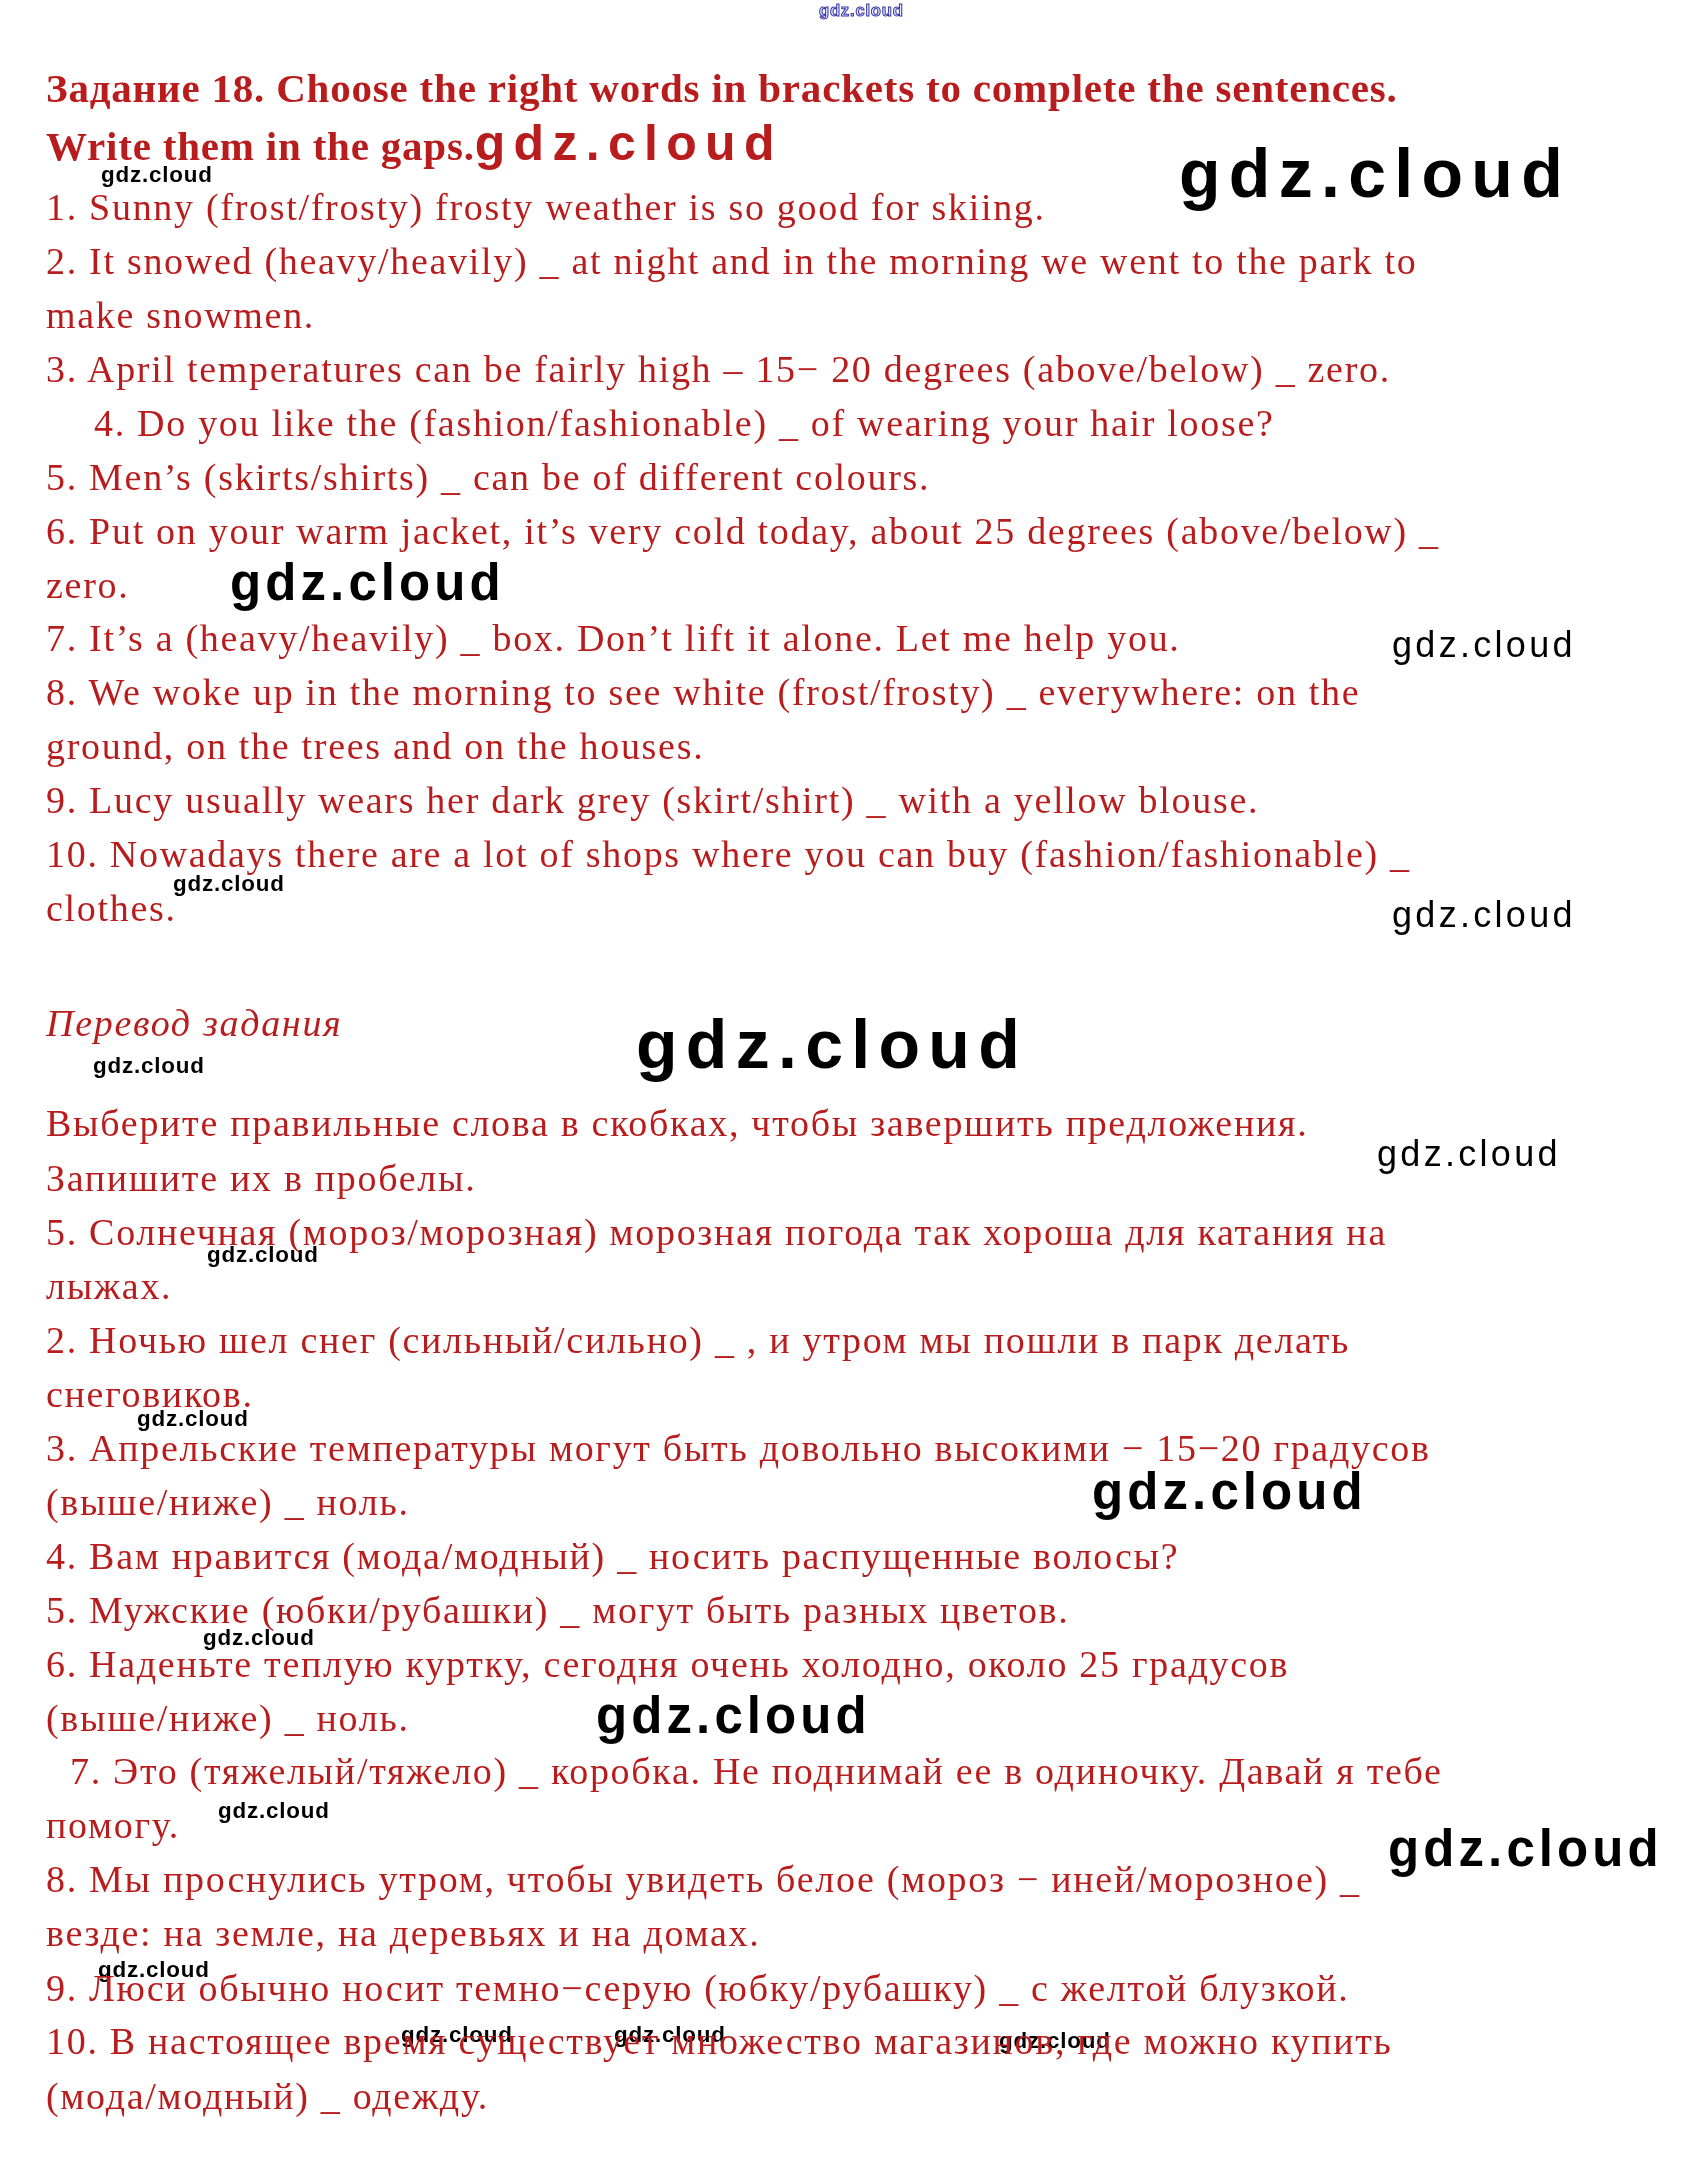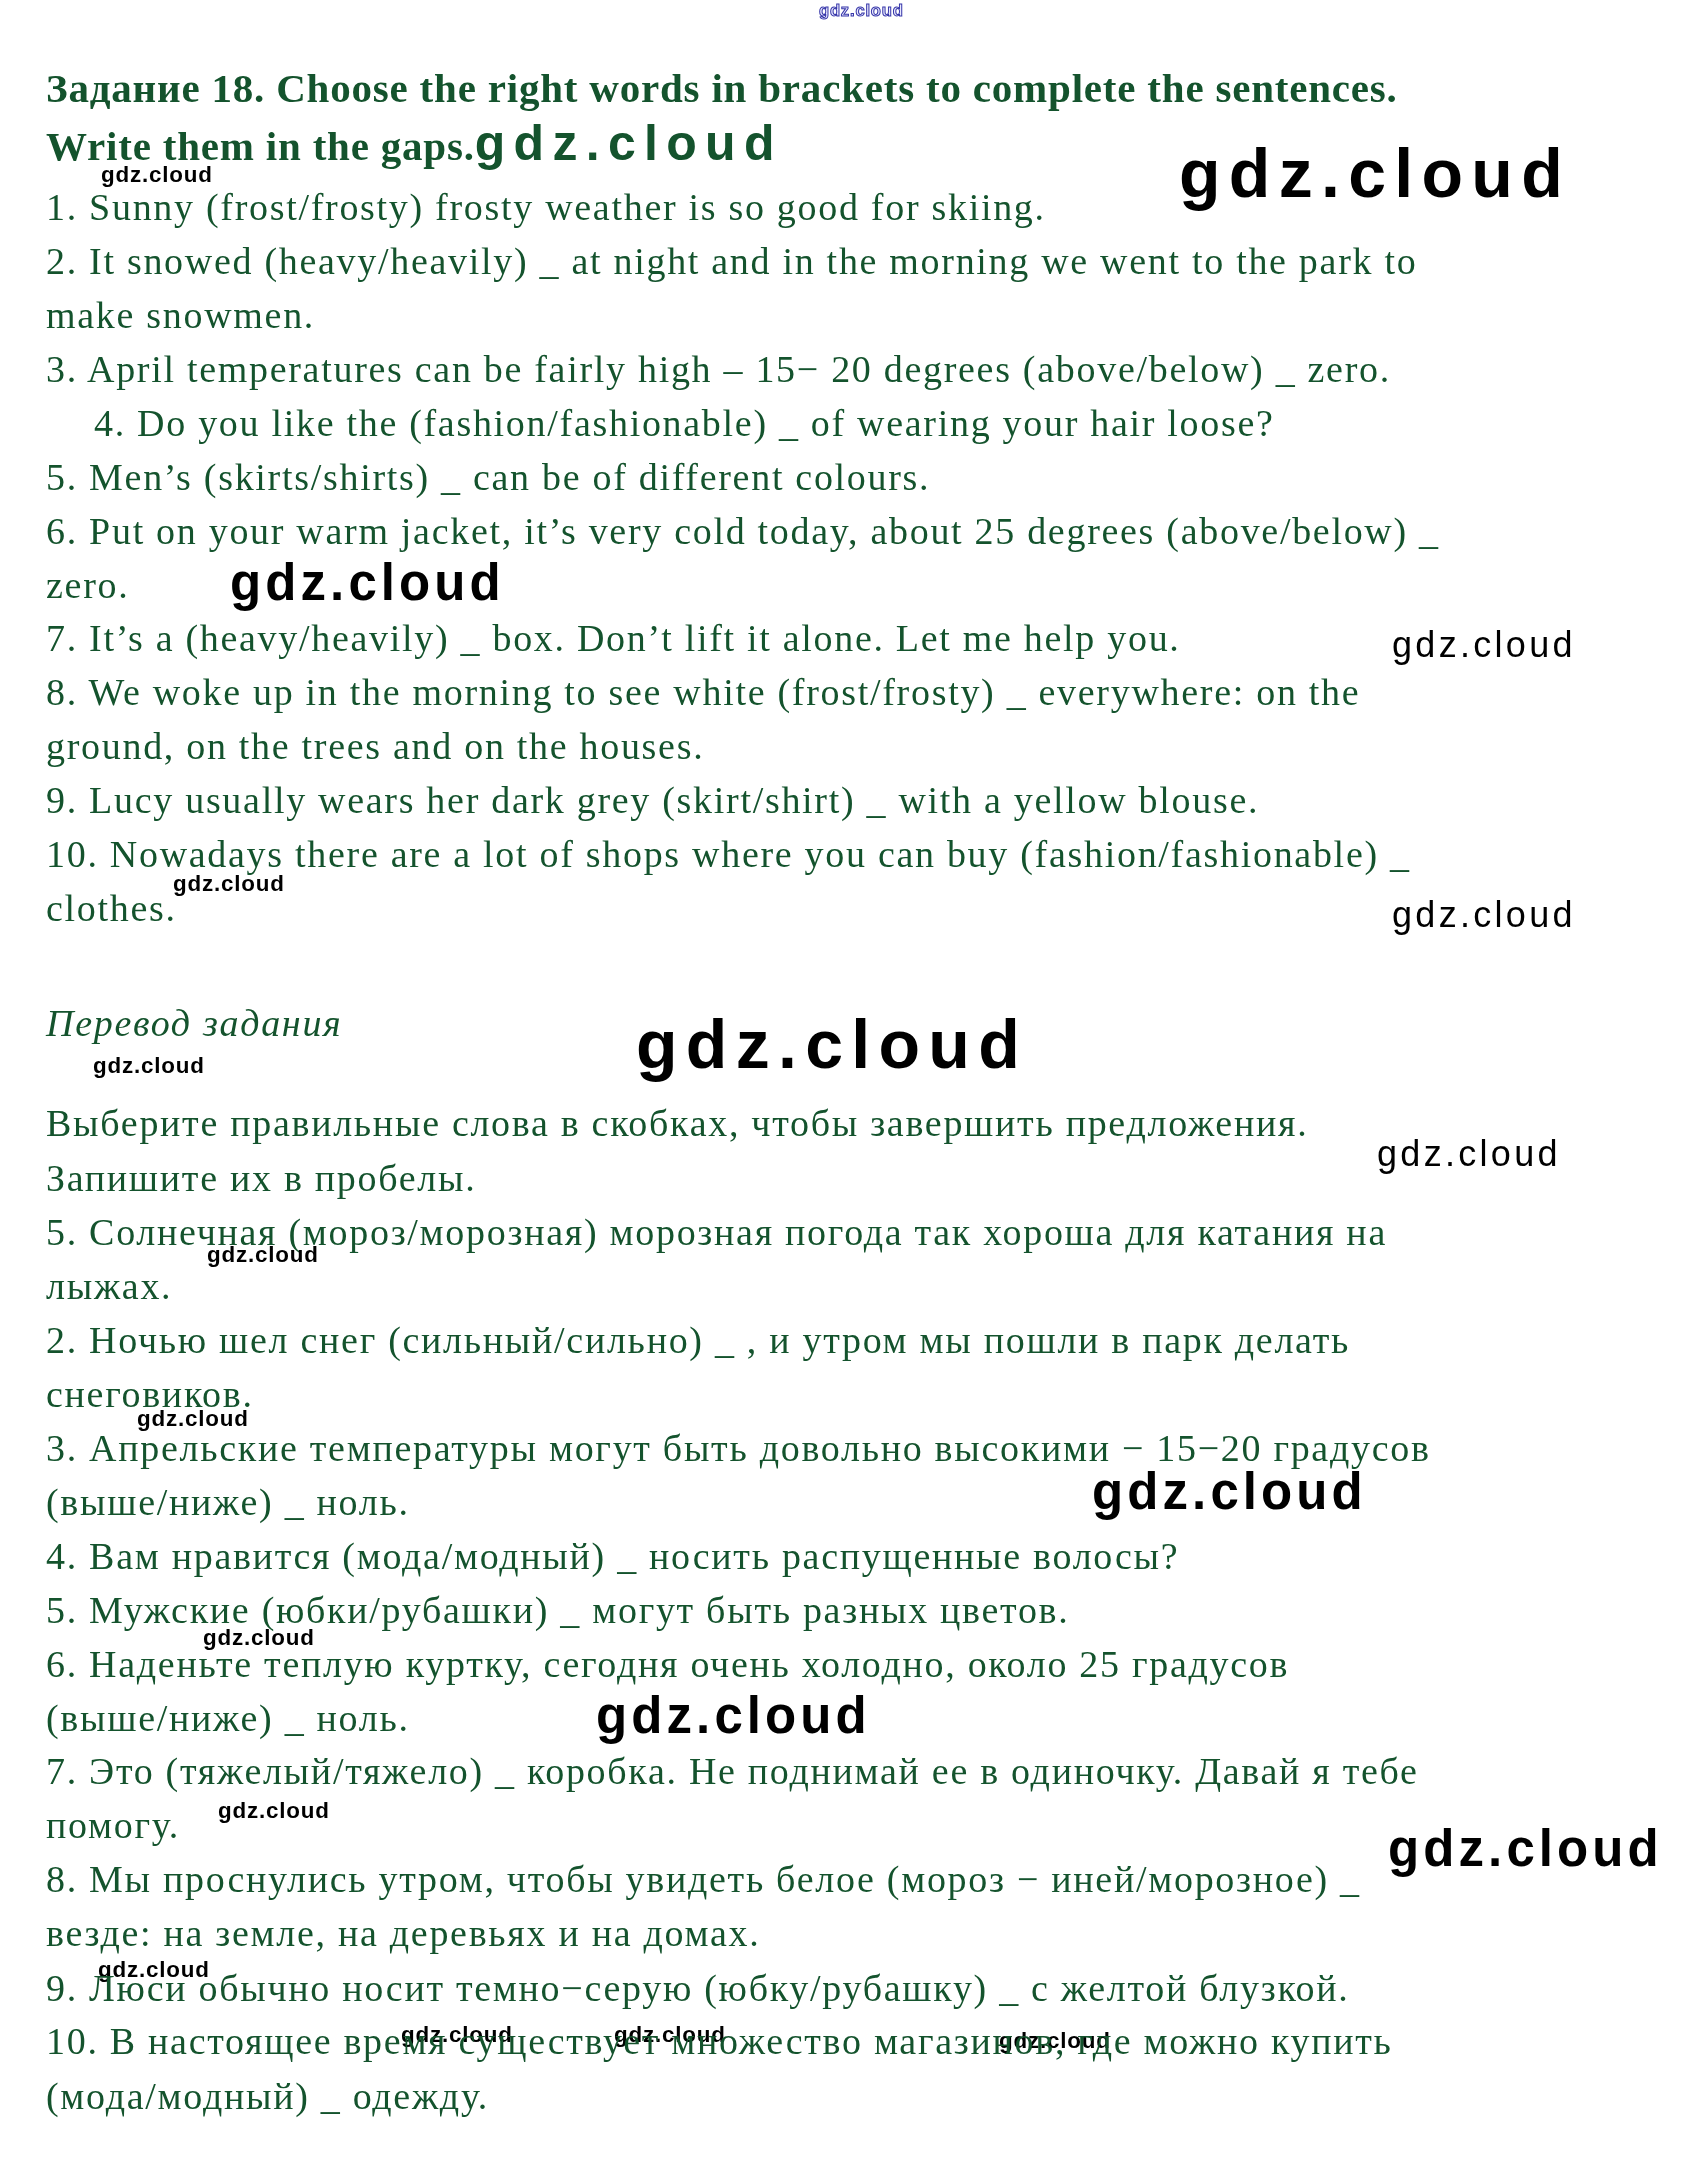--- a/index.html
+++ b/index.html
@@ -4,21 +4,21 @@
 <style>
   html,body{margin:0;padding:0;}
   body{
     width:1706px;height:2161px;position:relative;overflow:hidden;
     background:#ffffff;
     font-family:"Liberation Serif",serif;
   }
   .page{position:absolute;inset:0;}
   
   .tl{
-    position:absolute;left:46px;white-space:nowrap;color:#14532d;
+    position:absolute;left:46px;white-space:nowrap;color:#b91c1c;
     font-family:"Liberation Serif",serif;font-size:38px;line-height:46px;
     letter-spacing:1.7px;
   }
   .title-line{
     font-weight:bold;font-size:41px;letter-spacing:0.8px;
   }
   .italic-heading{font-style:italic;}
   
   .wm{
     position:absolute;white-space:nowrap;color:#000;
@@ -86,21 +86,21 @@
   <div class="wm wm-xs" style="left:137px;top:1408px;">gdz.cloud</div>
   <div class="tl" style="top:1425px;">3. Апрельские температуры могут быть довольно высокими − 15−20 градусов</div>
   <div class="tl" style="top:1479px;">(выше/ниже) _ ноль.</div>
   <div class="wm wm-md" style="left:1092px;top:1466px;">gdz.cloud</div>
   <div class="tl" style="top:1533px;">4. Вам нравится (мода/модный) _ носить распущенные волосы?</div>
   <div class="tl" style="top:1587px;">5. Мужские (юбки/рубашки) _ могут быть разных цветов.</div>
   <div class="wm wm-xs" style="left:203px;top:1627px;">gdz.cloud</div>
   <div class="tl" style="top:1641px;">6. Наденьте теплую куртку, сегодня очень холодно, около 25 градусов</div>
   <div class="tl" style="top:1695px;">(выше/ниже) _ ноль.</div>
   <div class="wm wm-md" style="left:596px;top:1690px;">gdz.cloud</div>
-  <div class="tl" style="top:1748px;">7. Это (тяжелый/тяжело) _ коробка. Не поднимай ее в одиночку. Давай я тебе</div>
+  <div class="tl" style="top:1748px;margin-left:24px;">7. Это (тяжелый/тяжело) _ коробка. Не поднимай ее в одиночку. Давай я тебе</div>
   <div class="wm wm-xs" style="left:218px;top:1800px;">gdz.cloud</div>
   <div class="tl" style="top:1802px;">помогу.</div>
   <div class="wm wm-md" style="left:1388px;top:1823px;">gdz.cloud</div>
   <div class="tl" style="top:1856px;">8. Мы проснулись утром, чтобы увидеть белое (мороз − иней/морозное) _</div>
   <div class="tl" style="top:1910px;">везде: на земле, на деревьях и на домах.</div>
   <div class="wm wm-xs" style="left:98px;top:1959px;">gdz.cloud</div>
   <div class="tl" style="top:1965px;text-align:center;">9. Люси обычно носит темно−серую (юбку/рубашку) _ с желтой блузкой.</div>
   <div class="wm wm-xs" style="left:401px;top:2024px;">gdz.cloud</div>
   <div class="wm wm-xs" style="left:614px;top:2024px;">gdz.cloud</div>
   <div class="wm wm-xs" style="left:999px;top:2030px;">gdz.cloud</div>

